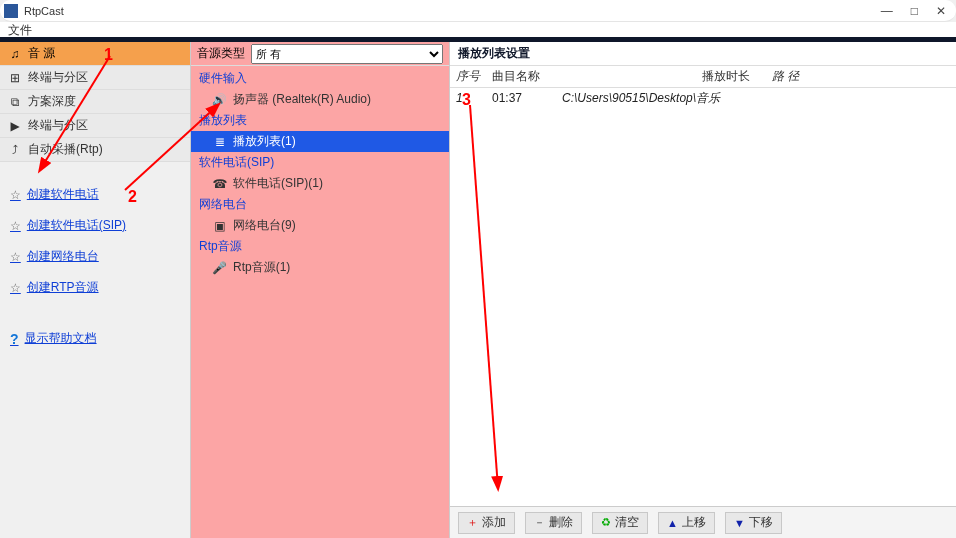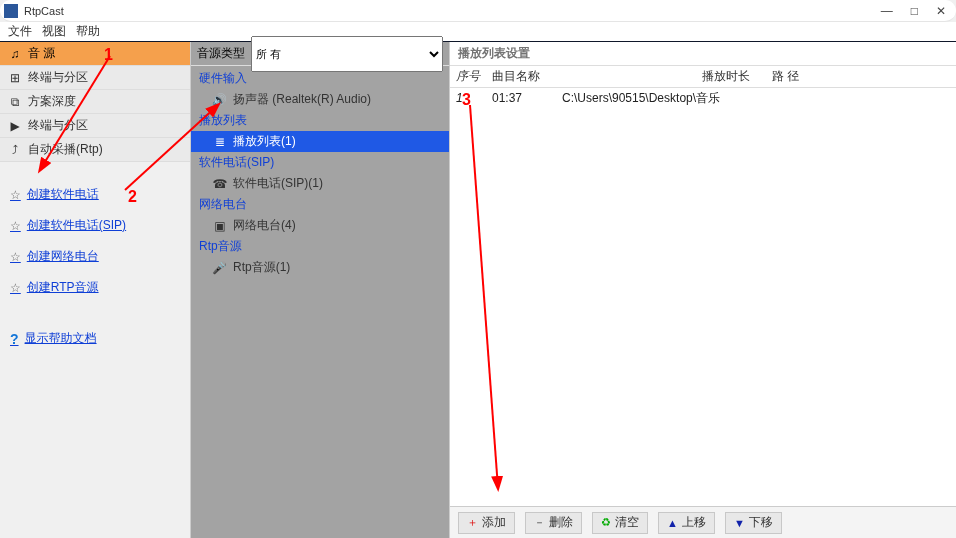--- a/index.html
+++ b/index.html
@@ -4,52 +4,52 @@
 <style>
 * { box-sizing: border-box; margin: 0; padding: 0; font-family: "Microsoft YaHei", "SimSun", sans-serif; font-size: 12px; }
 body { background: #f0f0f0; width: 956px; height: 538px; overflow: hidden; position: relative; }
 
 .titlebar { height: 22px; background: #fff; display: flex; align-items: center; padding: 0 4px; border-bottom: 1px solid #e5e5e5; border-radius: 11px; }
 .titlebar .app-icon { width: 14px; height: 14px; background: #2b579a; margin-right: 6px; }
 .titlebar .app-title { flex: 1; font-size: 11px; color: #333; }
 .titlebar .win-btns { display: flex; gap: 18px; padding-right: 6px; font-size: 13px; color: #444; }
 .titlebar .win-btns span { cursor: pointer; }
 
-.menubar { height: 20px; background: #fff; display: flex; align-items: center; gap: 10px; padding: 0 8px; border-bottom: 1px solid #0f172a; font-size: 11px; color: #333; }
+.menubar { height: 20px; background: #fff; display: flex; gap: 10px; padding: 0 8px; border-bottom: 5px solid #0f172a; font-size: 11px; color: #333; flex-direction: column; }
 .menubar span { cursor: pointer; }
 
 .content { display: flex; height: calc(538px - 22px - 20px); }
 
 .sidebar { width: 190px; background: #f0f0f0; display: flex; flex-direction: column; }
 .nav-item { height: 24px; display: flex; align-items: center; padding: 0 8px; border-bottom: 1px solid #ddd; background: #eaeaea; cursor: pointer; gap: 6px; color: #333; }
 .nav-item.active { background: #f5a04c; color: #000; }
 .nav-item .icon { width: 14px; display: inline-flex; justify-content: center; }
 .sidebar .sub-area { padding: 8px 10px; display: flex; flex-direction: column; gap: 14px; }
 .link-row { display: flex; align-items: center; gap: 6px; color: #0f3fd6; text-decoration: underline; cursor: pointer; font-size: 12px; }
 .star { color: #6a6a6a; text-decoration: none; display:inline-flex; }
 .help-row { color: #0f3fd6; text-decoration: underline; cursor: pointer; display:flex; align-items:center; gap:6px;}
 .qmark { color:#1275d8; font-weight:bold; font-size:14px; text-decoration:none;}
 
-.middle { width: 260px; background: #a3a3a3; border-left: 1px solid #ccc; border-right: 1px solid #ccc; display:flex; flex-direction:column;}
+.middle { width: 260px; background: #fca5a5; border-left: 1px solid #ccc; border-right: 1px solid #ccc; display:flex; flex-direction:column;}
 .middle .filter { height: 24px; display: flex; align-items: center; gap: 6px; padding: 2px 6px; border-bottom: 1px solid #ddd; }
-.middle .filter select { flex:1; height: 36px; font-size: 11px; }
+.middle .filter select { flex:1; height: 20px; font-size: 11px; }
 .tree { padding: 2px 0; }
 .tree .group { color: #0f3fd6; padding: 2px 8px; font-size: 12px; cursor: pointer;}
 .tree .leaf { padding: 2px 8px 2px 22px; display:flex; align-items:center; gap:6px; cursor:pointer; color:#333;}
 .tree .leaf.selected { background: #1f59e5; color: #fff; }
 .leaf-icon { width:14px; display:inline-flex; justify-content:center;}
 
 .right { flex: 1; background: #fff; display:flex; flex-direction:column;}
-.right-header { height: 24px; display:flex; align-items:center; padding: 0 8px; font-weight: bold; color:#737373; border-bottom:1px solid #ddd;}
+.right-header { height: 24px; display:flex; align-items:center; padding: 0 8px; font-weight: bold; color:#0f172a; border-bottom:1px solid #ddd;}
 .table-head { display:flex; height:22px; align-items:center; border-bottom:1px solid #ddd; color:#333; font-size:11px;}
 .table-head div, .table-row div { padding: 0 6px; }
 .col-idx { width: 36px; font-style: italic; }
 .col-name { flex: 1; min-width: 150px;}
 .col-dur { width: 70px; }
-.col-path { width: 190px; }
+.col-path { width: 190px; font-style: italic; }
 .table-body { flex:1; overflow:auto;}
 .table-row { display:flex; height:20px; align-items:center; font-size:11px; color:#222;}
 .bottom-bar { height: 32px; border-top:1px solid #ccc; display:flex; align-items:center; gap:10px; padding: 0 8px; background:#f4f4f4;}
 .btn { height:22px; min-width:56px; background:#e8e8e8; border:1px solid #c8c8c8; display:inline-flex; align-items:center; justify-content:center; gap:4px; cursor:pointer; font-size:11px; color:#333; padding:0 8px;}
 .btn .bicon { font-size:11px; }
 .red { color:#d11; }
 .blue { color:#12a; }
 .green { color:#0a0;}
 
 .annot { position:absolute; color:#f00; font-size:16px; font-weight:bold; pointer-events:none;}
@@ -143,21 +143,21 @@
           <span>播放列表(1)</span>
         </div>
         <div class="group">软件电话(SIP)</div>
         <div class="leaf">
           <span class="leaf-icon">☎</span>
           <span>软件电话(SIP)(1)</span>
         </div>
         <div class="group">网络电台</div>
         <div class="leaf">
           <span class="leaf-icon">▣</span>
-          <span>网络电台(4)</span>
+          <span>网络电台(9)</span>
         </div>
         <div class="group">Rtp音源</div>
         <div class="leaf">
           <span class="leaf-icon">🎤</span>
           <span>Rtp音源(1)</span>
         </div>
       </div>
   </div>
 
   <div class="right">

